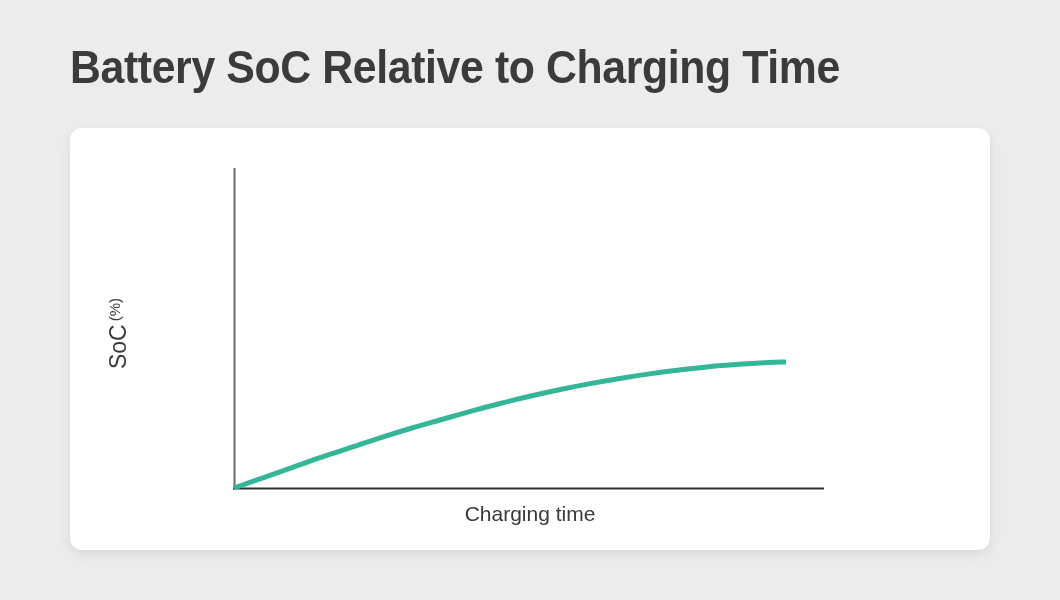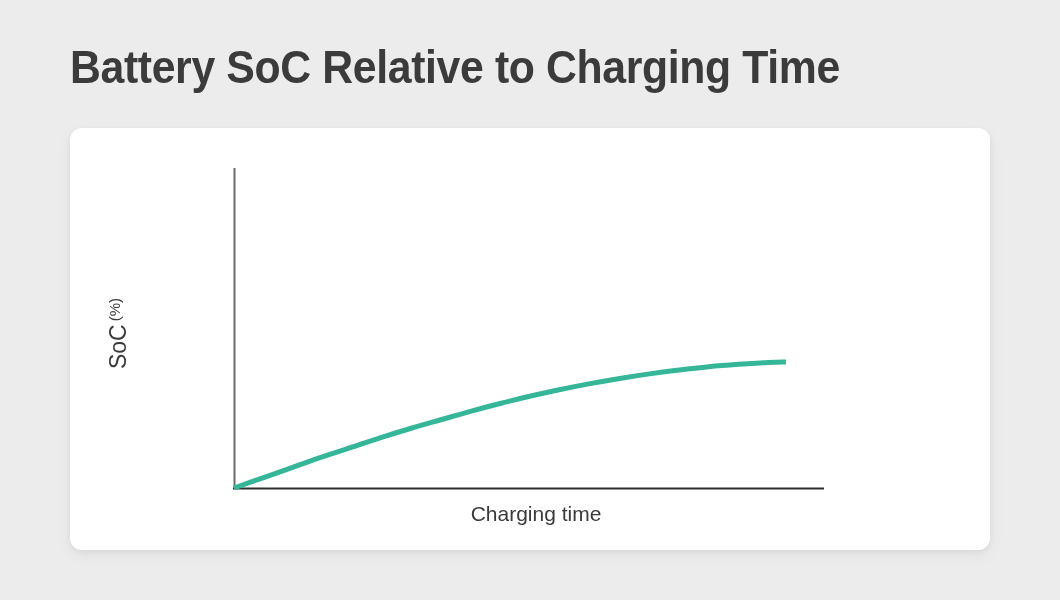--- a/index.html
+++ b/index.html
@@ -50,21 +50,21 @@
   }
 
   .axis-label {
     position: absolute;
     color: #3a3a3a;
     font-family: "Liberation Sans", sans-serif;
     white-space: nowrap;
   }
 
   #x-axis-label {
-    left: 6px;
+    left: 0;
     top: 374px;
     width: 920px;
     text-align: center;
     font-size: 21px;
   }
 
   #y-axis-label-wrap {
     position: absolute;
     left: -182px;
     top: 192px;

